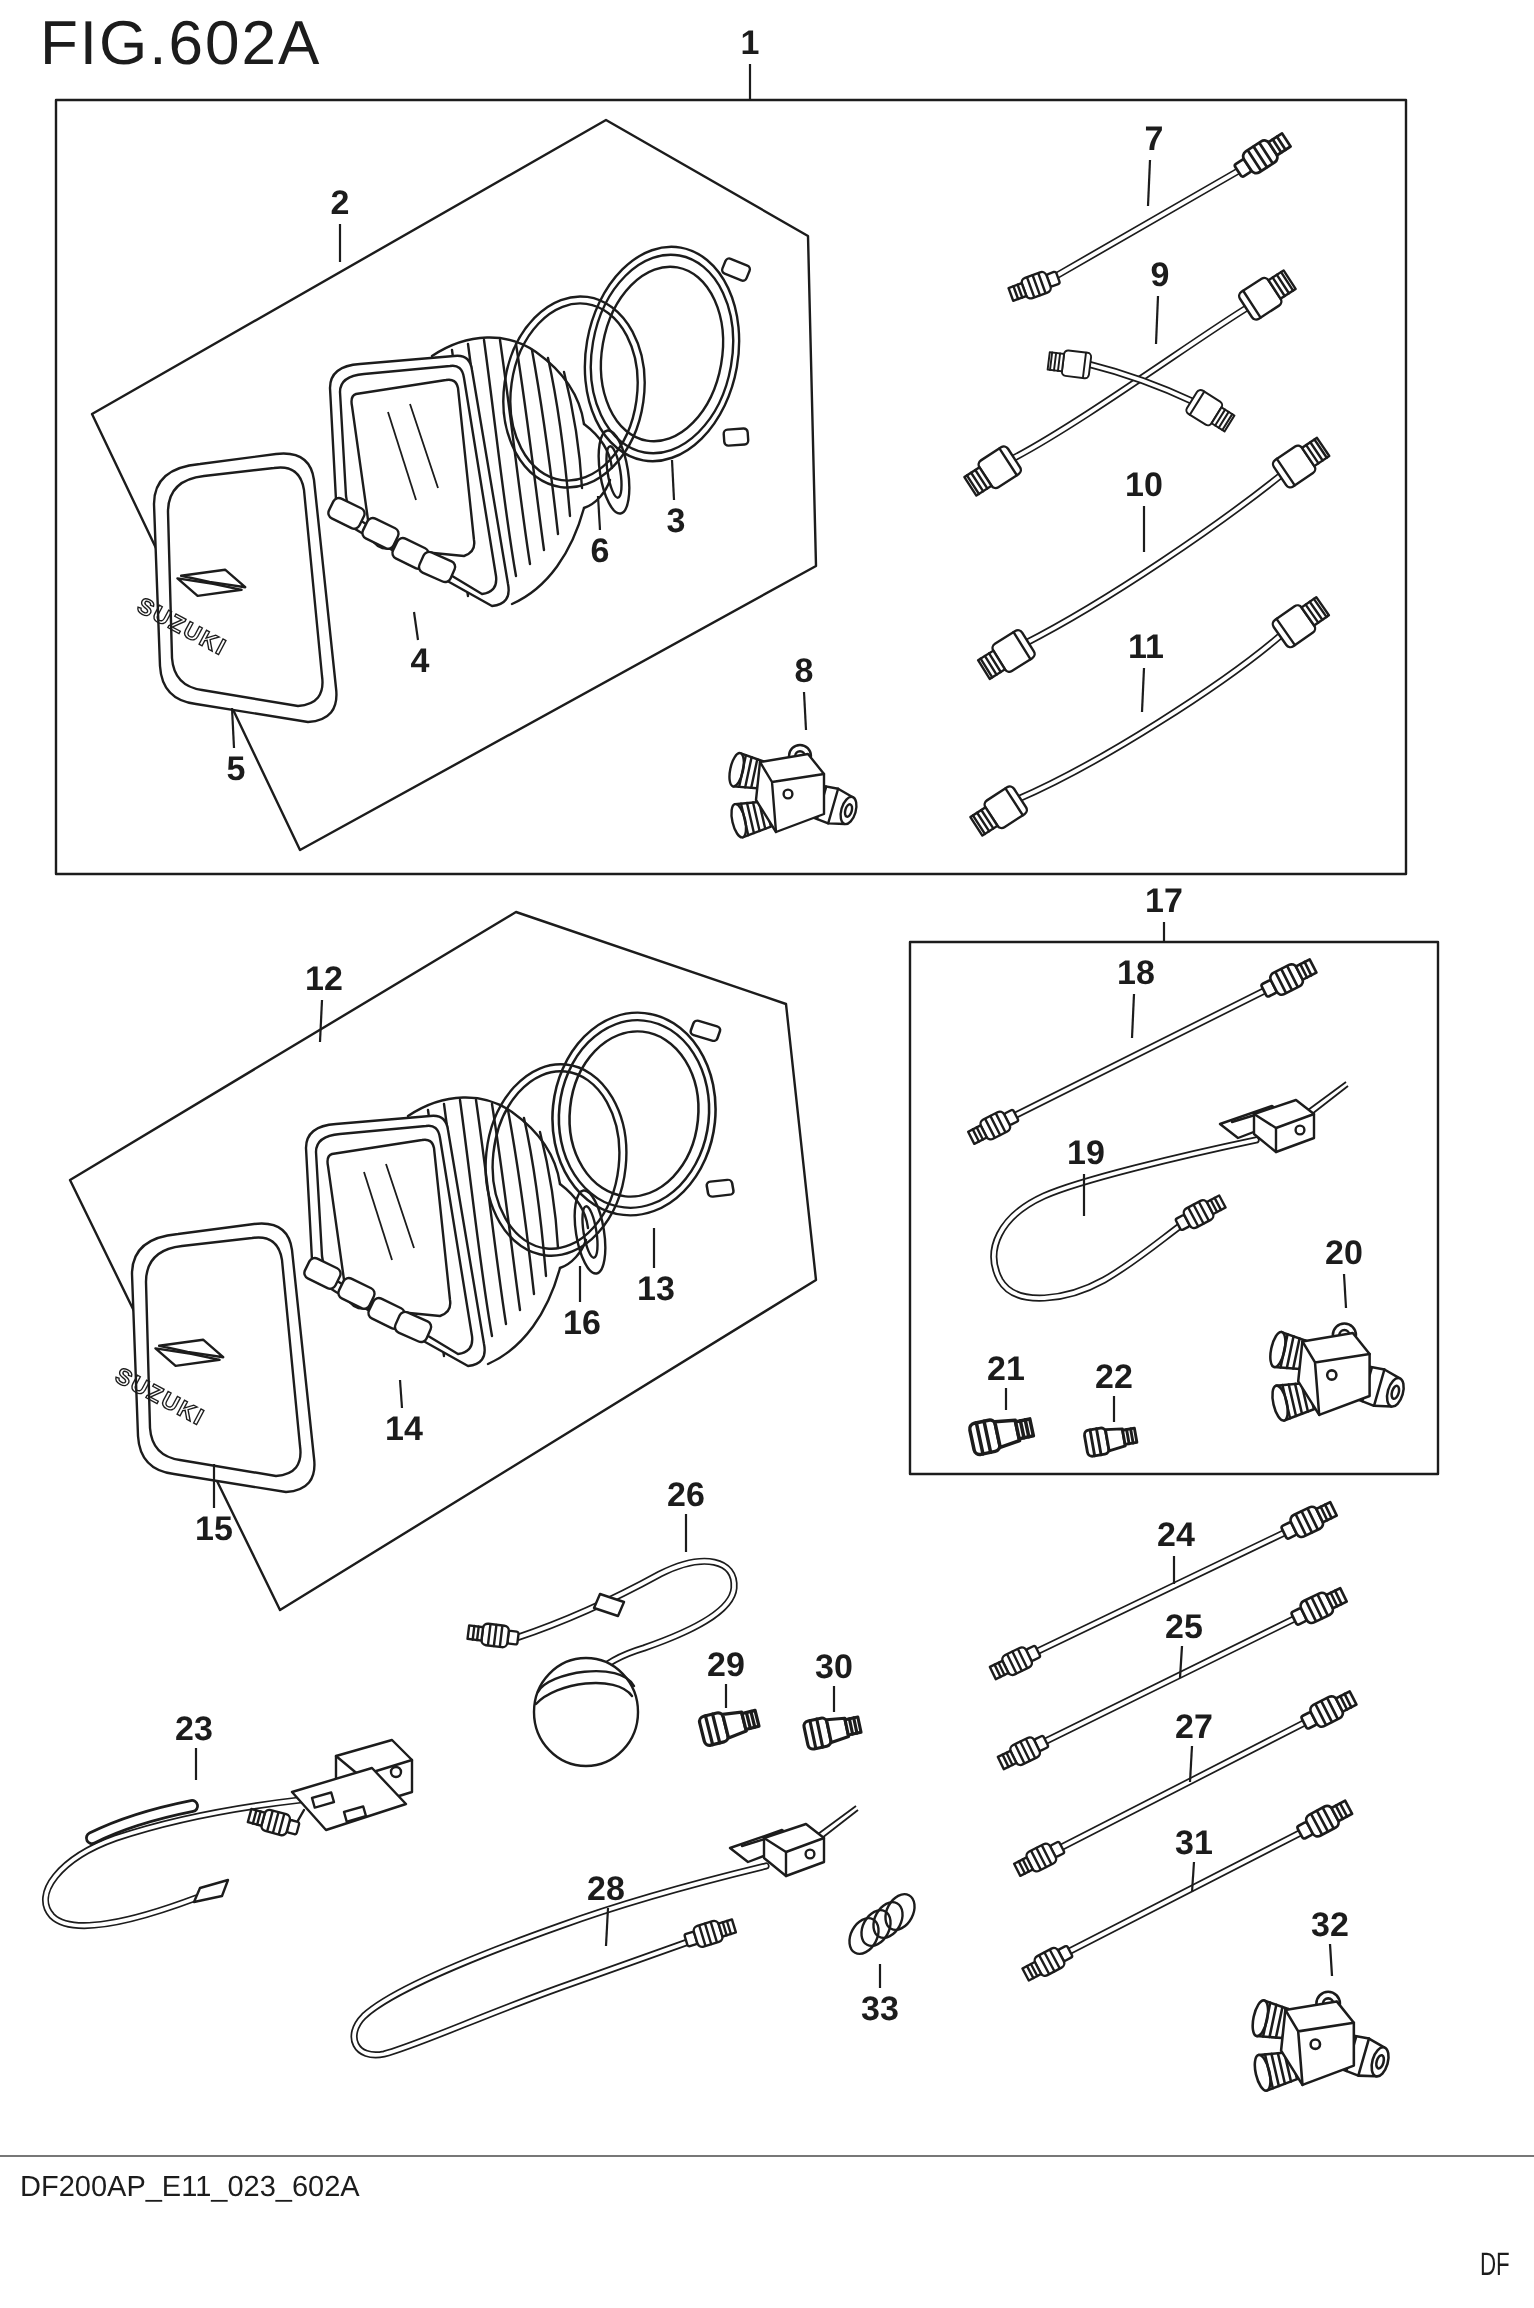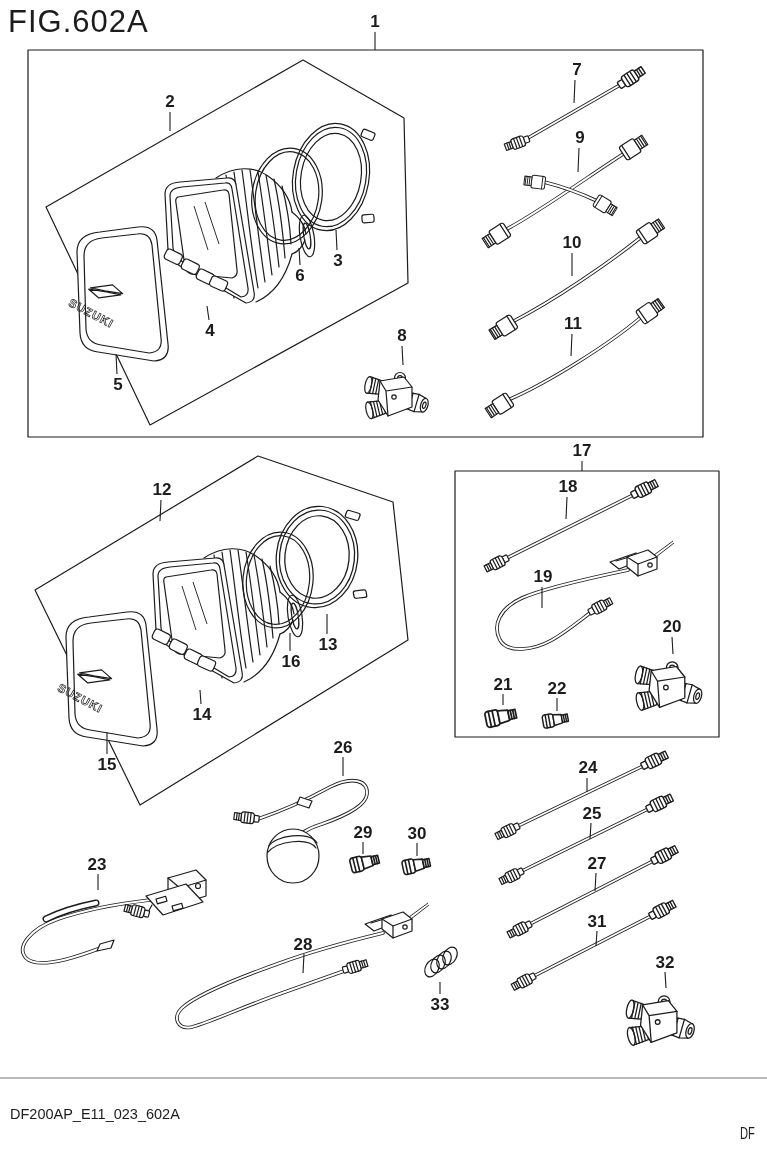--- a/index.html
+++ b/index.html
@@ -1,19 +1,19 @@
 <!DOCTYPE html>
 <html><head>
 <meta charset="utf-8">
 <style>
   html,body{margin:0;padding:0;background:#ffffff;}
   .page{position:relative;width:767px;height:1154px;background:#fff;overflow:hidden;
         font-family:"Liberation Sans", sans-serif;color:#1c1c1c;}
-  .title{position:absolute;left:8px;top:4px;font-size:31px;letter-spacing:1px;color:#1c1c1c;}
-  .foot-code{position:absolute;left:10px;top:1086px;font-size:14.5px;margin-top:20px;}
+  .title{position:absolute;left:20px;top:4px;font-size:31px;letter-spacing:1px;color:#1c1c1c;}
+  .foot-code{position:absolute;left:10px;top:1086px;font-size:14.5px;}
   .foot-caption{position:absolute;left:10px;top:1111px;font-size:14.5px;}
   .corner{position:absolute;left:740px;top:1124px;font-size:15.5px;transform:scale(0.72,1.05);transform-origin:left top;}
   svg{position:absolute;left:0;top:0;}
   svg *{vector-effect:none;}
   .ln{stroke:#1c1c1c;stroke-width:1.2;fill:none;stroke-linecap:round;stroke-linejoin:round;}
   .lnf{stroke:#1c1c1c;stroke-width:1.2;fill:#ffffff;stroke-linejoin:round;}
   .thin{stroke:#1c1c1c;stroke-width:0.9;fill:none;}
   .tube-o{stroke:#1c1c1c;stroke-width:3.6;fill:none;stroke-linecap:round;}
   .tube-i{stroke:#ffffff;stroke-width:1.9;fill:none;stroke-linecap:round;}
   .sl-o{stroke:#1c1c1c;stroke-width:7;fill:none;stroke-linecap:round;}

